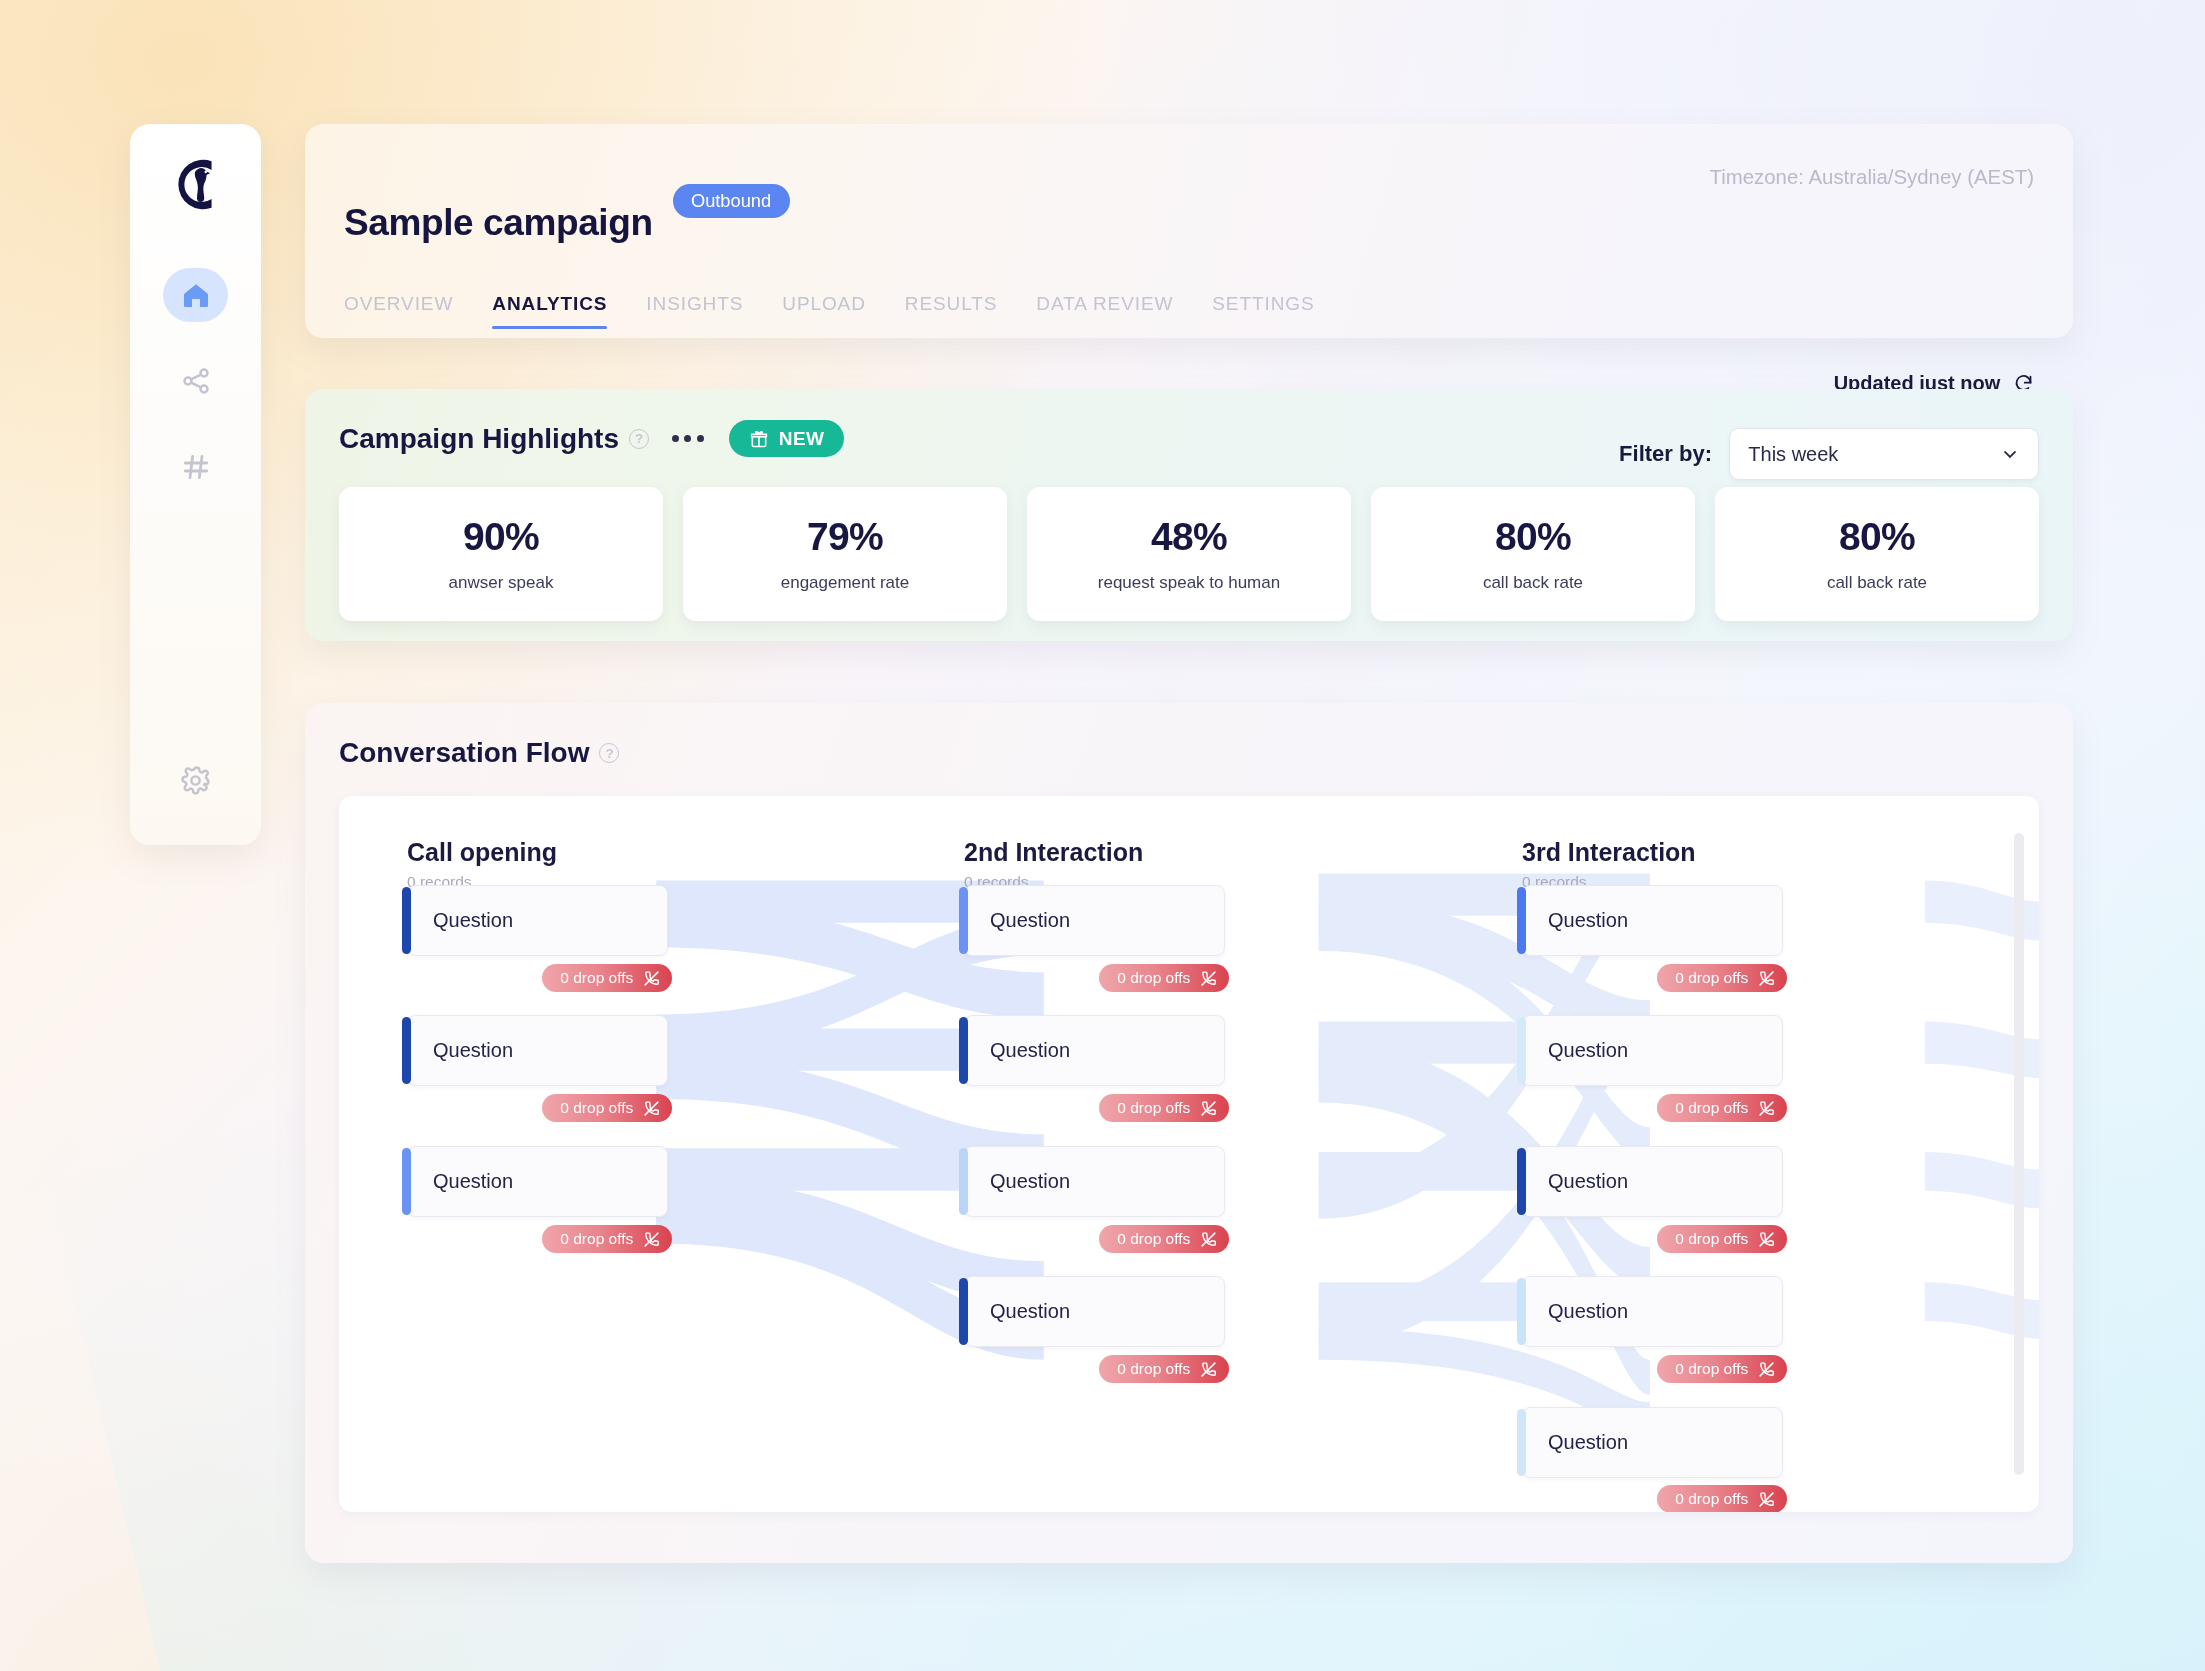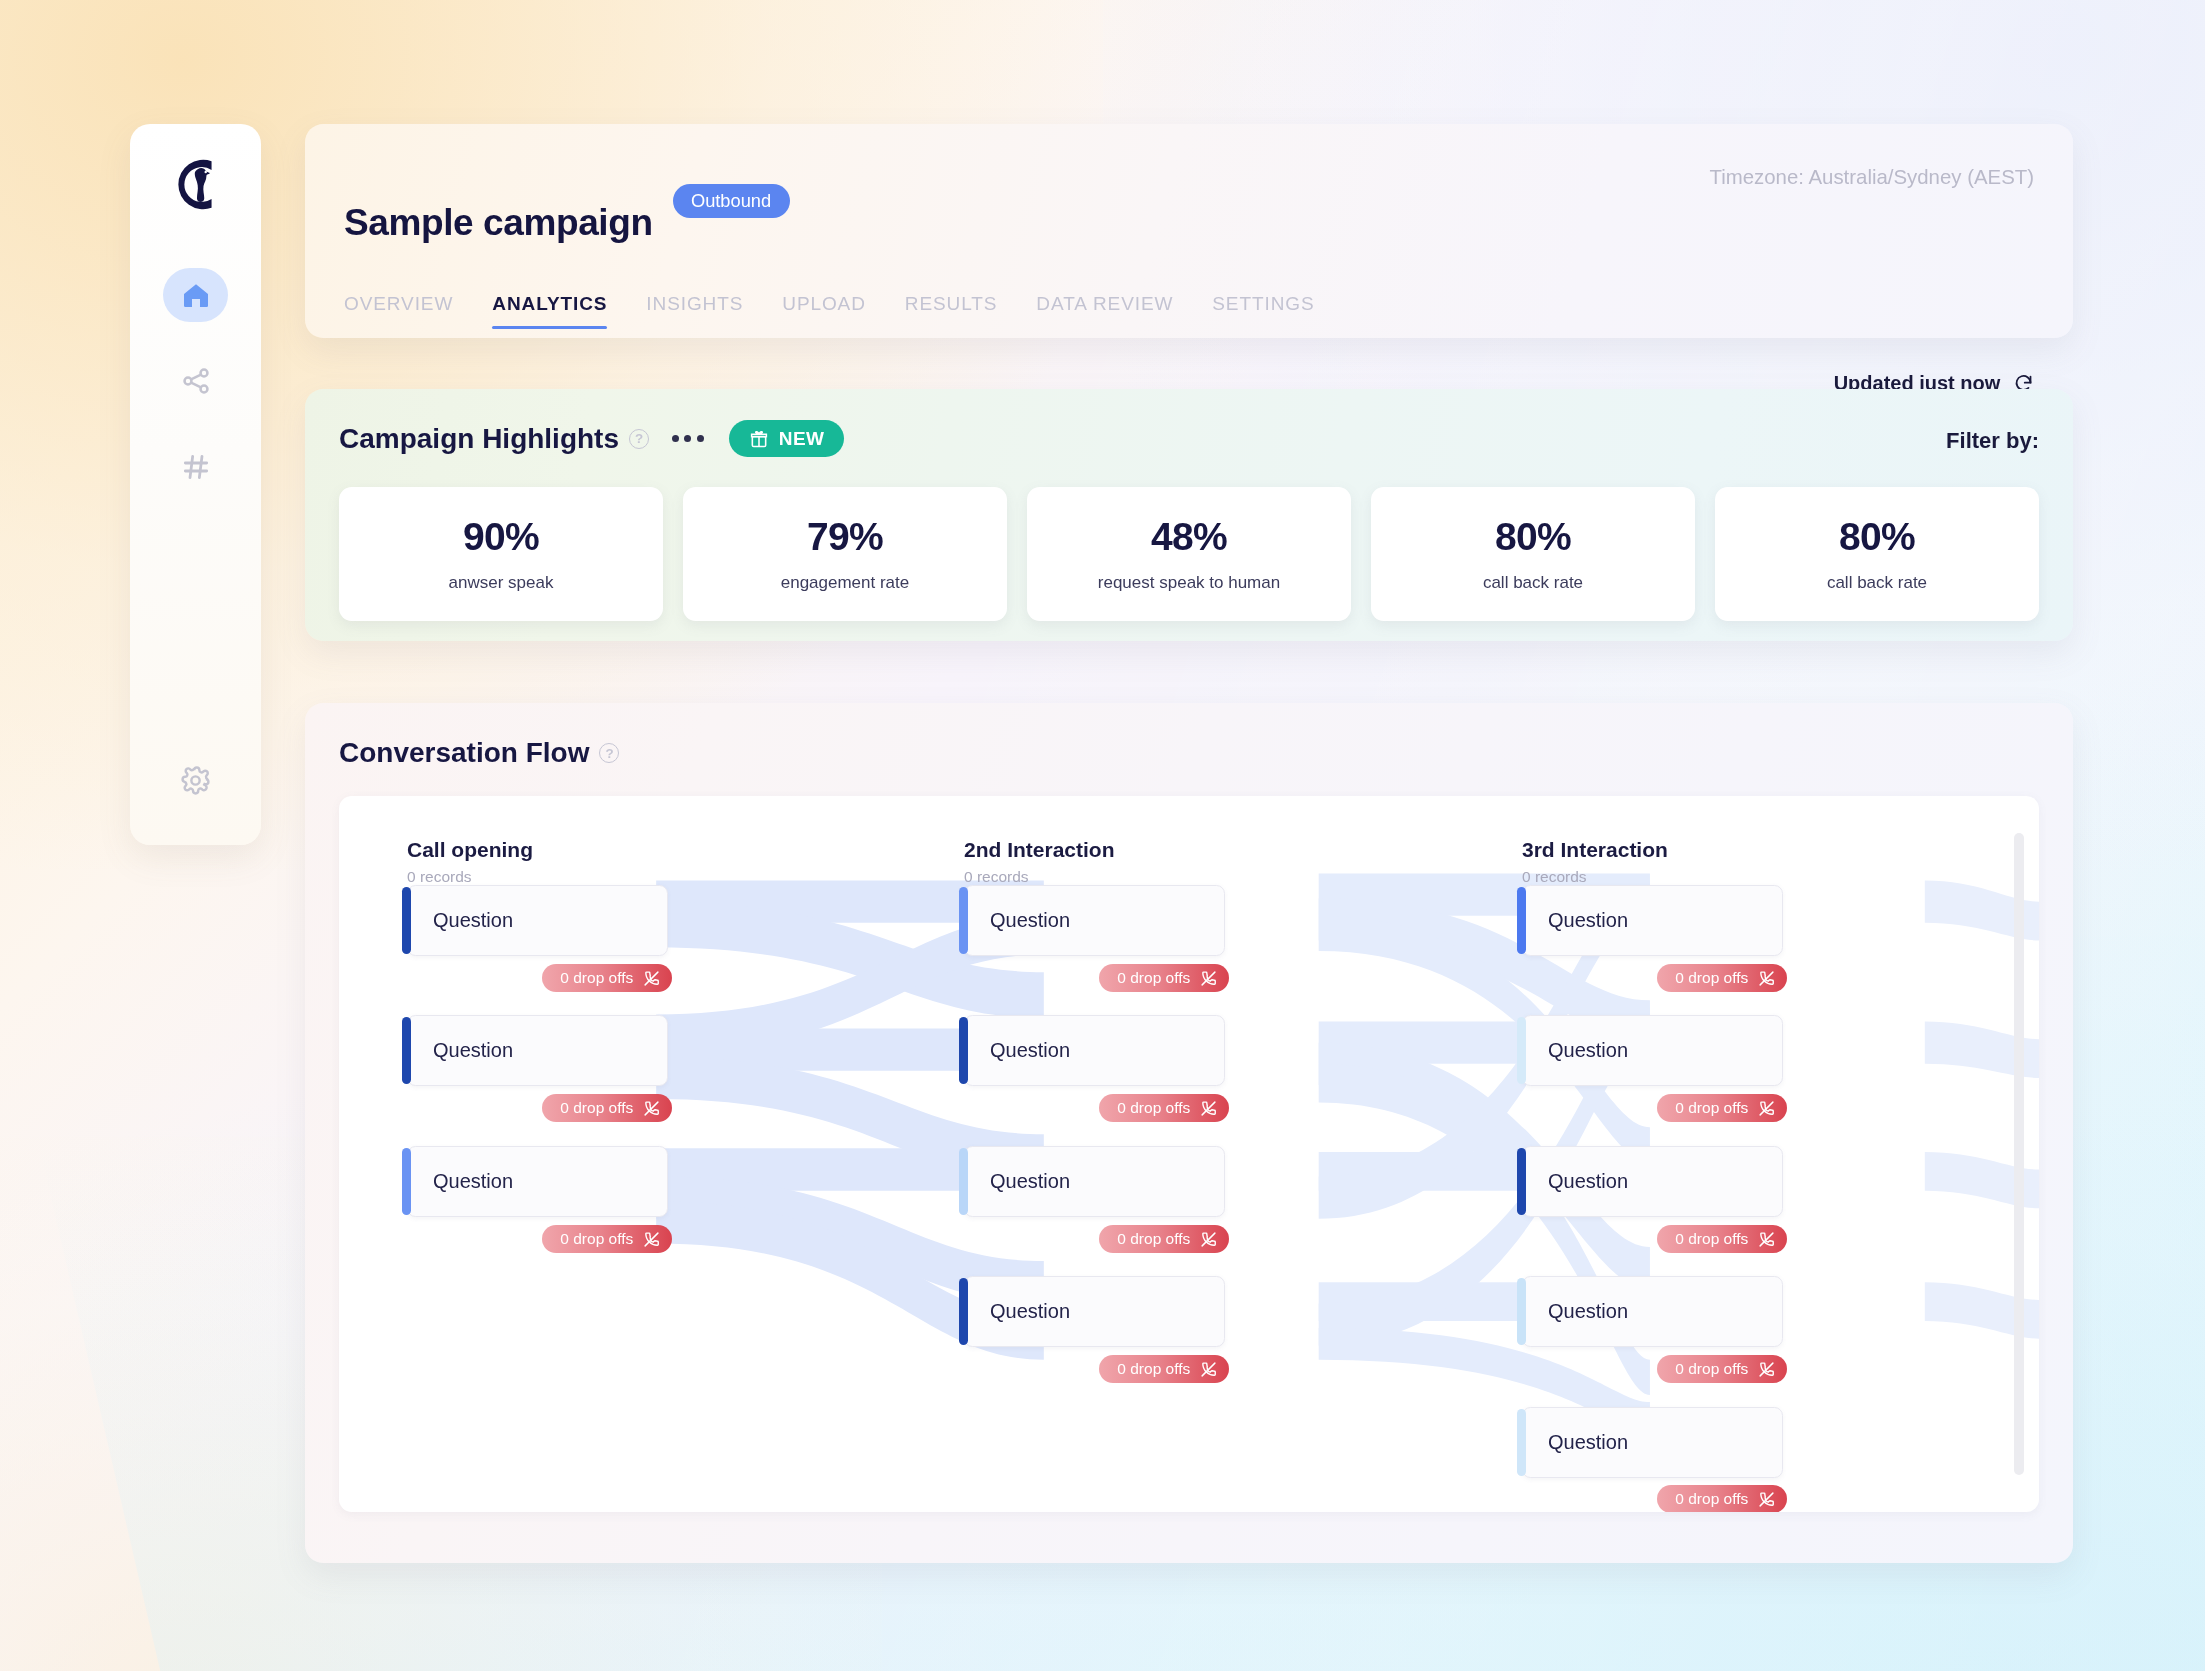--- a/index.html
+++ b/index.html
@@ -155,21 +155,21 @@
     padding:34px 34px 12px 34px;
   }
   .flow-title{font-size:28px;font-weight:700;color:#171742;display:flex;align-items:center;}
   .flow-inner{
     margin-top:27px;height:716px;background:#fff;border-radius:12.7px;
     position:relative;overflow:hidden;
     box-shadow:0 2.8px 10px rgba(120,118,140,.07);
   }
   .sankey-svg{position:absolute;left:0;top:0;width:100%;height:100%;}
   .col-head{position:absolute;}
-  .col-head .ch-title{font-size:21px;font-weight:700;color:#1b1b42;}
+  .col-head .ch-title{font-size:25px;font-weight:700;color:#1b1b42;}
   .col-head .ch-sub{font-size:15.5px;color:#a9a9bb;margin-top:6.3px;}
   .node{
     position:absolute;width:261px;height:71px;background:#fbfbfd;
     border:0.7px solid #e8e8f0;border-radius:8.5px;
     display:flex;align-items:center;padding-left:25px;
     font-size:20px;color:#23234a;
     box-shadow:0 1.4px 4.2px rgba(120,118,140,.07);
   }
   .node:before{
     content:"";position:absolute;left:-5.6px;top:1.4px;bottom:1.4px;width:8.5px;
@@ -285,20 +285,26 @@
             <line x1="12" y1="9" x2="12" y2="21"></line>
           <path d="M3.2 6.2h17.6v3H3.2z"></path>
             <path d="M12 6.2S10.5 2.6 8.6 3.4 10.4 6.2 12 6.2zM12 6.2s1.5-3.6 3.4-2.8S13.6 6.2 12 6.2z"></path>
         </svg>
         <span>NEW</span>
       </div>
     </div>
 
     <div class="filter-wrap">
       <div class="filter-label">Filter by:</div>
+      <div class="select-box">
+        <span>This week</span>
+        <svg width="20" height="20" viewBox="0 0 24 24" fill="none" stroke="#2a2a4a" stroke-width="2.2" stroke-linecap="round">
+          <polyline points="6,9.5 12,15.5 18,9.5"></polyline>
+        </svg>
+      </div>
     </div>
 
     <div class="kpi-row">
       <div class="kpi">
         <div class="kpi-value">90%</div>
         <div class="kpi-label">anwser speak</div>
       </div>
       <div class="kpi">
         <div class="kpi-value">79%</div>
         <div class="kpi-label">engagement rate</div>

